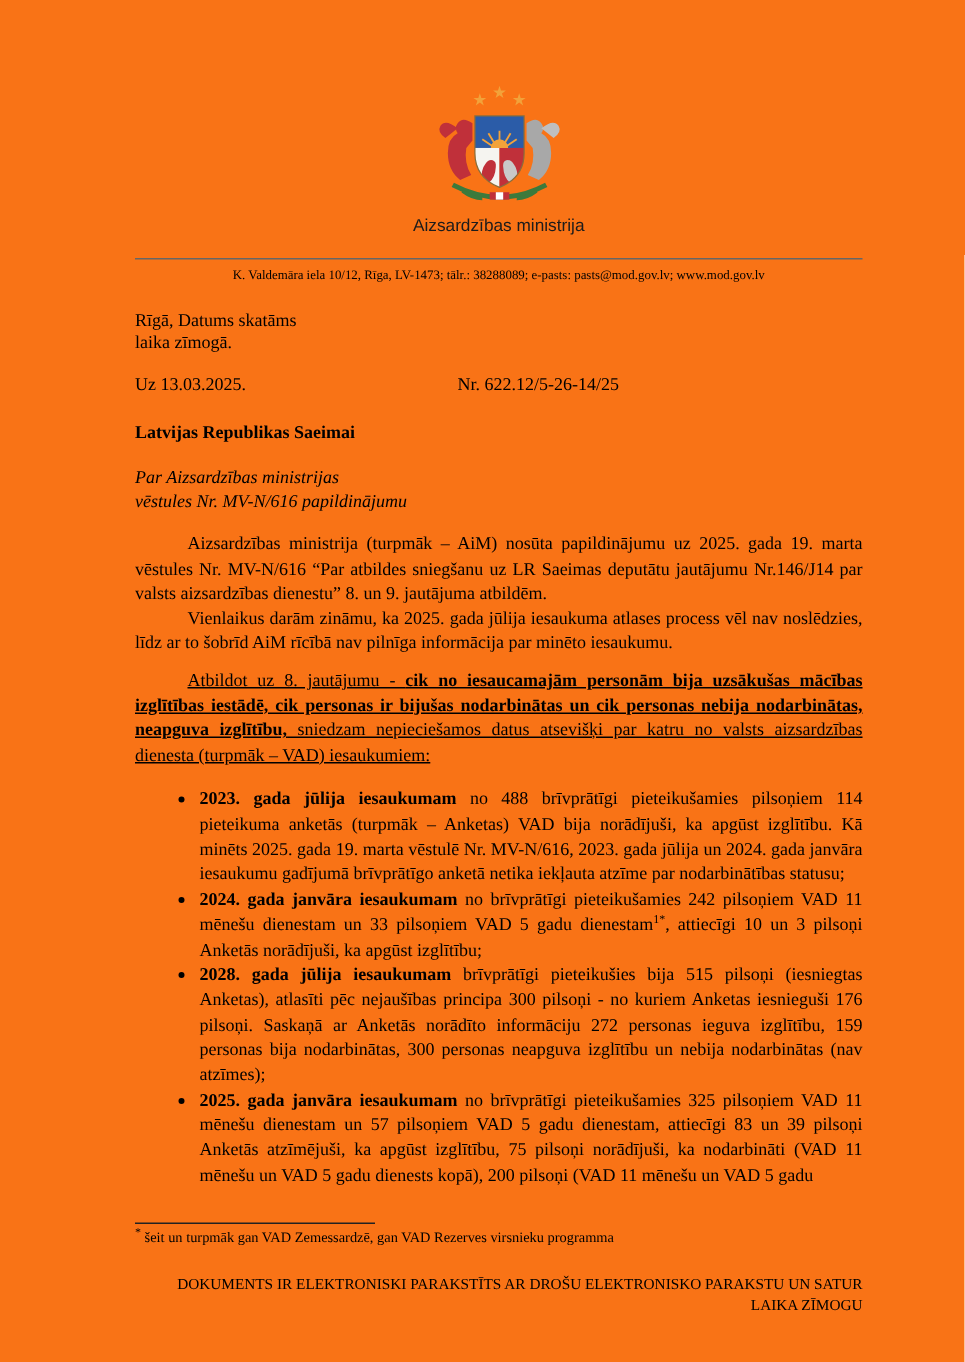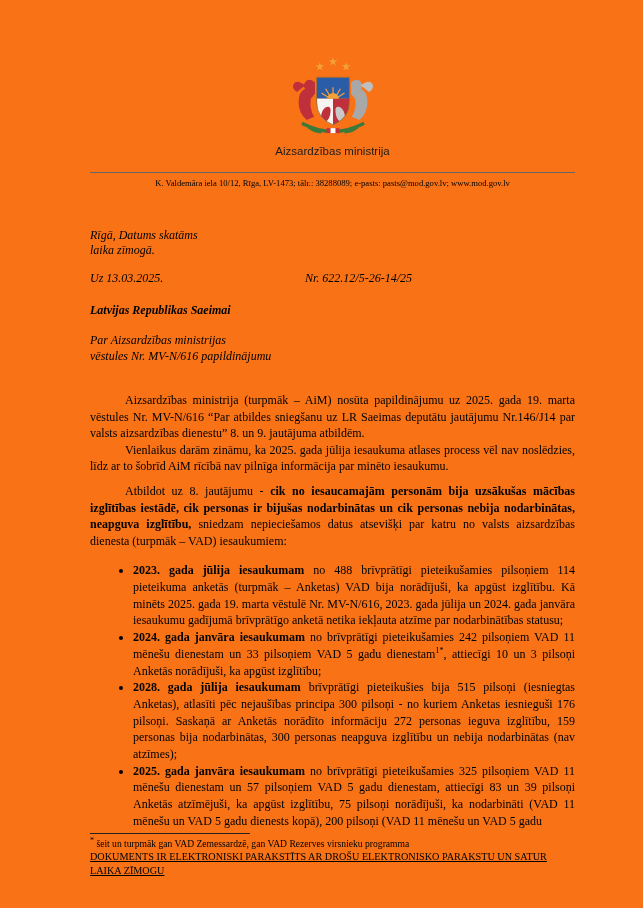--- a/index.html
+++ b/index.html
@@ -30,62 +30,61 @@
     border-top: 1px solid #666;
     margin: 15px 0 0 0;
   }
   .contact {
     text-align: center;
     font-size: 8.6px;
     margin-top: 5px;
     color: #000;
   }
   
-  .meta { margin-top: 40px; font-style: italic; }
+  .meta { margin-top: 18px; }
   .place div { line-height: 15px; }
   .refrow { display: flex; margin-top: 13px; }
   .refrow .ref-date { width: 215px; }
   .addressee { font-weight: bold; margin-top: 17px; }
   
   .subject { font-style: italic; margin-top: 14px; }
   .subject div { line-height: 16px; }
   
-  .bodytext { margin-top: 28px; }
+  .bodytext { margin-top: 12px; }
   .bodytext p {
     margin: 0;
     text-align: justify;
     text-indent: 35px;
     line-height: 16.6px;
   }
-  .bodytext p.gap-above { margin-top: 8px; }
+  .bodytext p.gap-above { margin-top: 8px; text-decoration: underline; }
   ul.bullets {
     margin: 13px 0 0 0;
     padding-left: 43px;
   }
   ul.bullets li {
     text-align: justify;
     line-height: 16.7px;
     margin: 0;
   }
   sup { font-size: 8px; line-height: 0; }
   
   .bottom { position: absolute; left: 90px; right: 68px; bottom: 30px; }
   .footnote-sep {
     width: 160px;
     border: 0;
     border-top: 1px solid #222;
     margin: 0 0 3px 0;
   }
   .footnote { font-size: 9.6px; line-height: 13px; }
   .signature {
-    text-align: left;
+    text-align: right;
     font-size: 10.2px;
     line-height: 14px;
-    margin-top: 0;
-    text-decoration: underline;
+    margin-top: 18px;
   }
 </style>
 </head>
 <body>
 
 <div class="page">
 
   <div class="header">
     <span class="emblem">
       <svg width="100" height="82" viewBox="0 0 120 100" aria-hidden="true">

